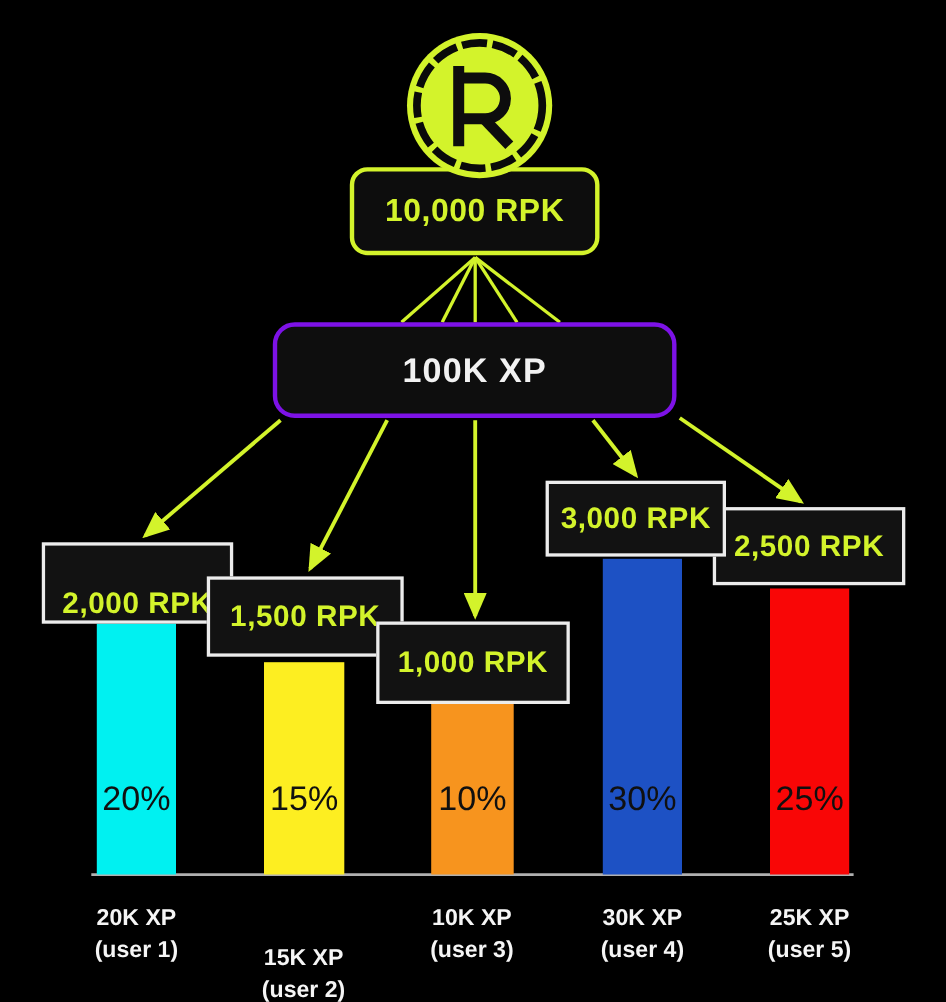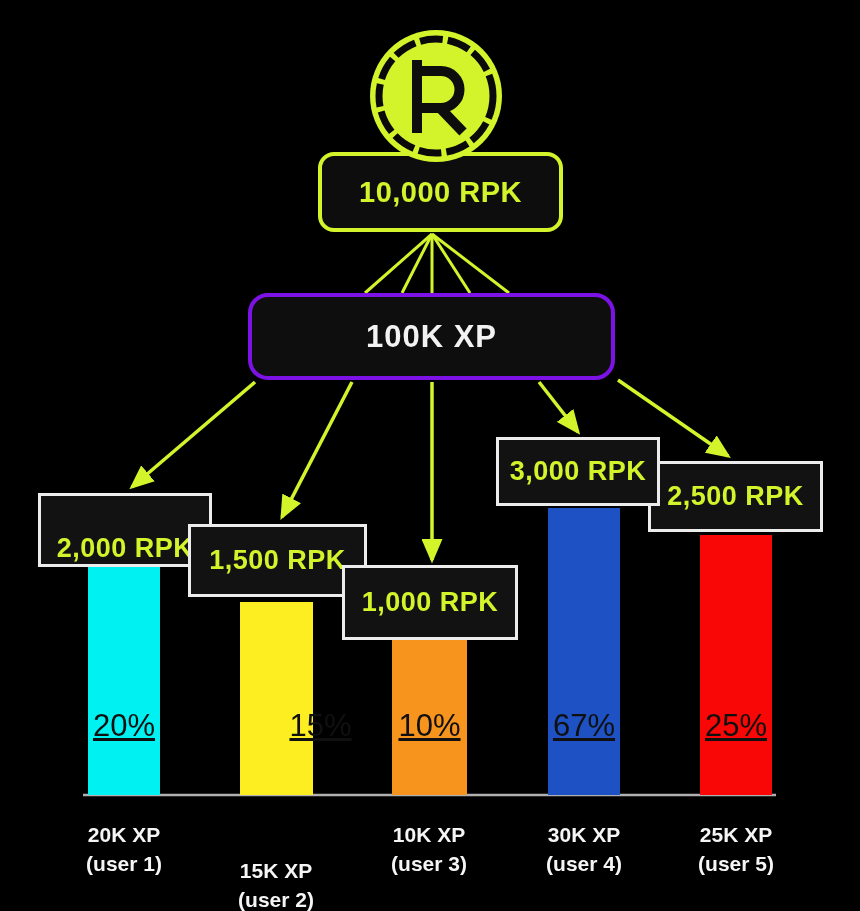--- a/index.html
+++ b/index.html
@@ -16,40 +16,40 @@
 
   
   .coin{position:absolute;left:369px;top:29px;z-index:6;}
   .coin-face{fill:var(--accent-green);}
   .coin-ring{fill:none;stroke:#0a0a0a;stroke-width:7;stroke-dasharray:23 5;}
   .coin-glyph{fill:none;stroke:#0d0d0d;stroke-width:10;}
 
   
   .node{position:absolute;display:flex;align-items:center;justify-content:center;
         box-sizing:border-box;font-weight:bold;}
-  .node-rpk{left:318px;top:152px;width:245px;height:80px;z-index:5;
+  .node-rpk{left:318px;top:152px;width:227px;height:80px;z-index:5;
         background:#0d0d0d;border:4px solid var(--accent-green);border-radius:16px;
         color:var(--accent-green);font-size:29px;letter-spacing:.5px;}
   .node-xp{left:248px;top:293px;width:367px;height:87px;z-index:4;
         background:#0e0e0e;border:4px solid var(--purple);border-radius:20px;
         color:#f2f2f2;font-size:31px;letter-spacing:1px;}
 
   
   .bar{position:absolute;z-index:2;}
   .bar0{left:88px;top:560px;width:72px;height:235px;}
   .bar1{left:240px;top:602px;width:73px;height:193px;}
   .bar2{left:392px;top:640px;width:75px;height:155px;}
   .bar3{left:548px;top:508px;width:72px;height:287px;}
   .bar4{left:700px;top:535px;width:72px;height:260px;}
 
   
   .pct{position:absolute;top:708px;z-index:3;text-align:center;
-       color:#101010;font-size:31px;font-weight:400;text-decoration:underline;}
+       color:#101010;font-size:31px;font-weight:400;}
   .pct0{left:88px;width:72px;}
-  .pct1{left:240px;width:73px;margin-left:44px;}
+  .pct1{left:240px;width:73px;}
   .pct2{left:392px;width:75px;}
   .pct3{left:548px;width:72px;}
   .pct4{left:700px;width:72px;}
 
   
   .reward{position:absolute;display:flex;align-items:center;justify-content:center;
        box-sizing:border-box;background:#121212;border:3px solid var(--box-border-white);
        color:var(--accent-green);font-weight:bold;font-size:27px;letter-spacing:.5px;}
   .rb0{left:38px;top:493px;width:174px;height:74px;z-index:3;align-items:flex-end;}
   .rb1{left:188px;top:524px;width:179px;height:73px;z-index:4;}
@@ -121,21 +121,21 @@
 
   <div class="bar bar0" style="background: rgb(0, 241, 241);"></div>
   <div class="bar bar1" style="background: rgb(253, 238, 33);"></div>
   <div class="bar bar2" style="background: rgb(247, 148, 30);"></div>
   <div class="bar bar3" style="background: rgb(29, 81, 196);"></div>
   <div class="bar bar4" style="background: rgb(249, 6, 6);"></div>
 
   <div class="pct pct0">20%</div>
   <div class="pct pct1">15%</div>
   <div class="pct pct2">10%</div>
-  <div class="pct pct3">67%</div>
+  <div class="pct pct3">30%</div>
   <div class="pct pct4">25%</div>
 
   <div class="reward rb0">
     <span>2,000 RPK</span>
   </div>
   <div class="reward rb1">
     <span>1,500 RPK</span>
   </div>
   <div class="reward rb2">
     <span>1,000 RPK</span>

